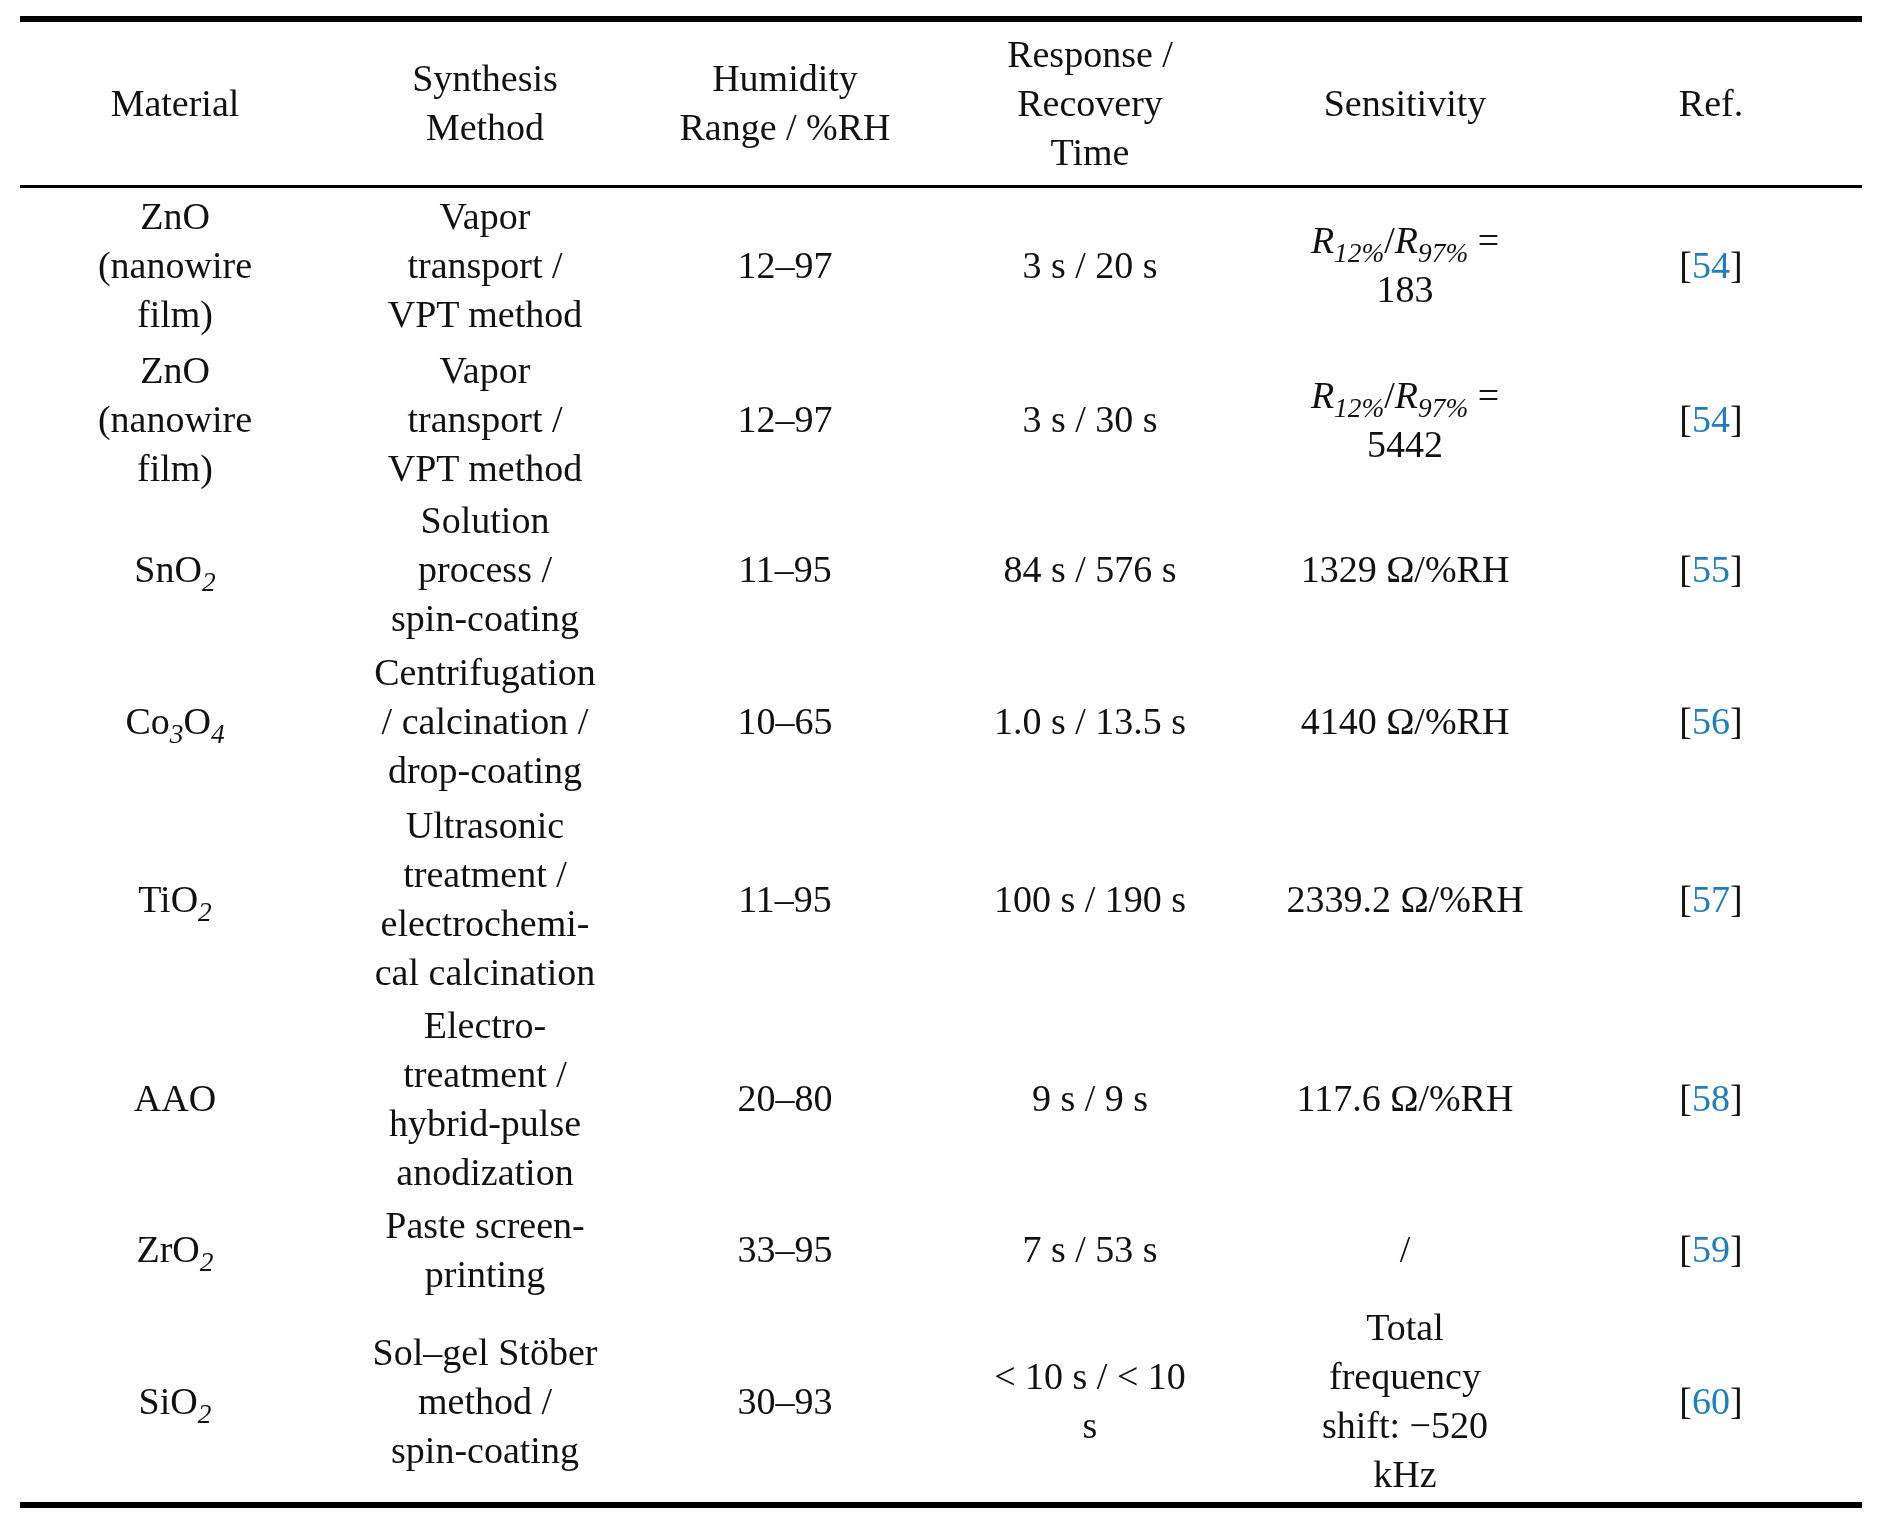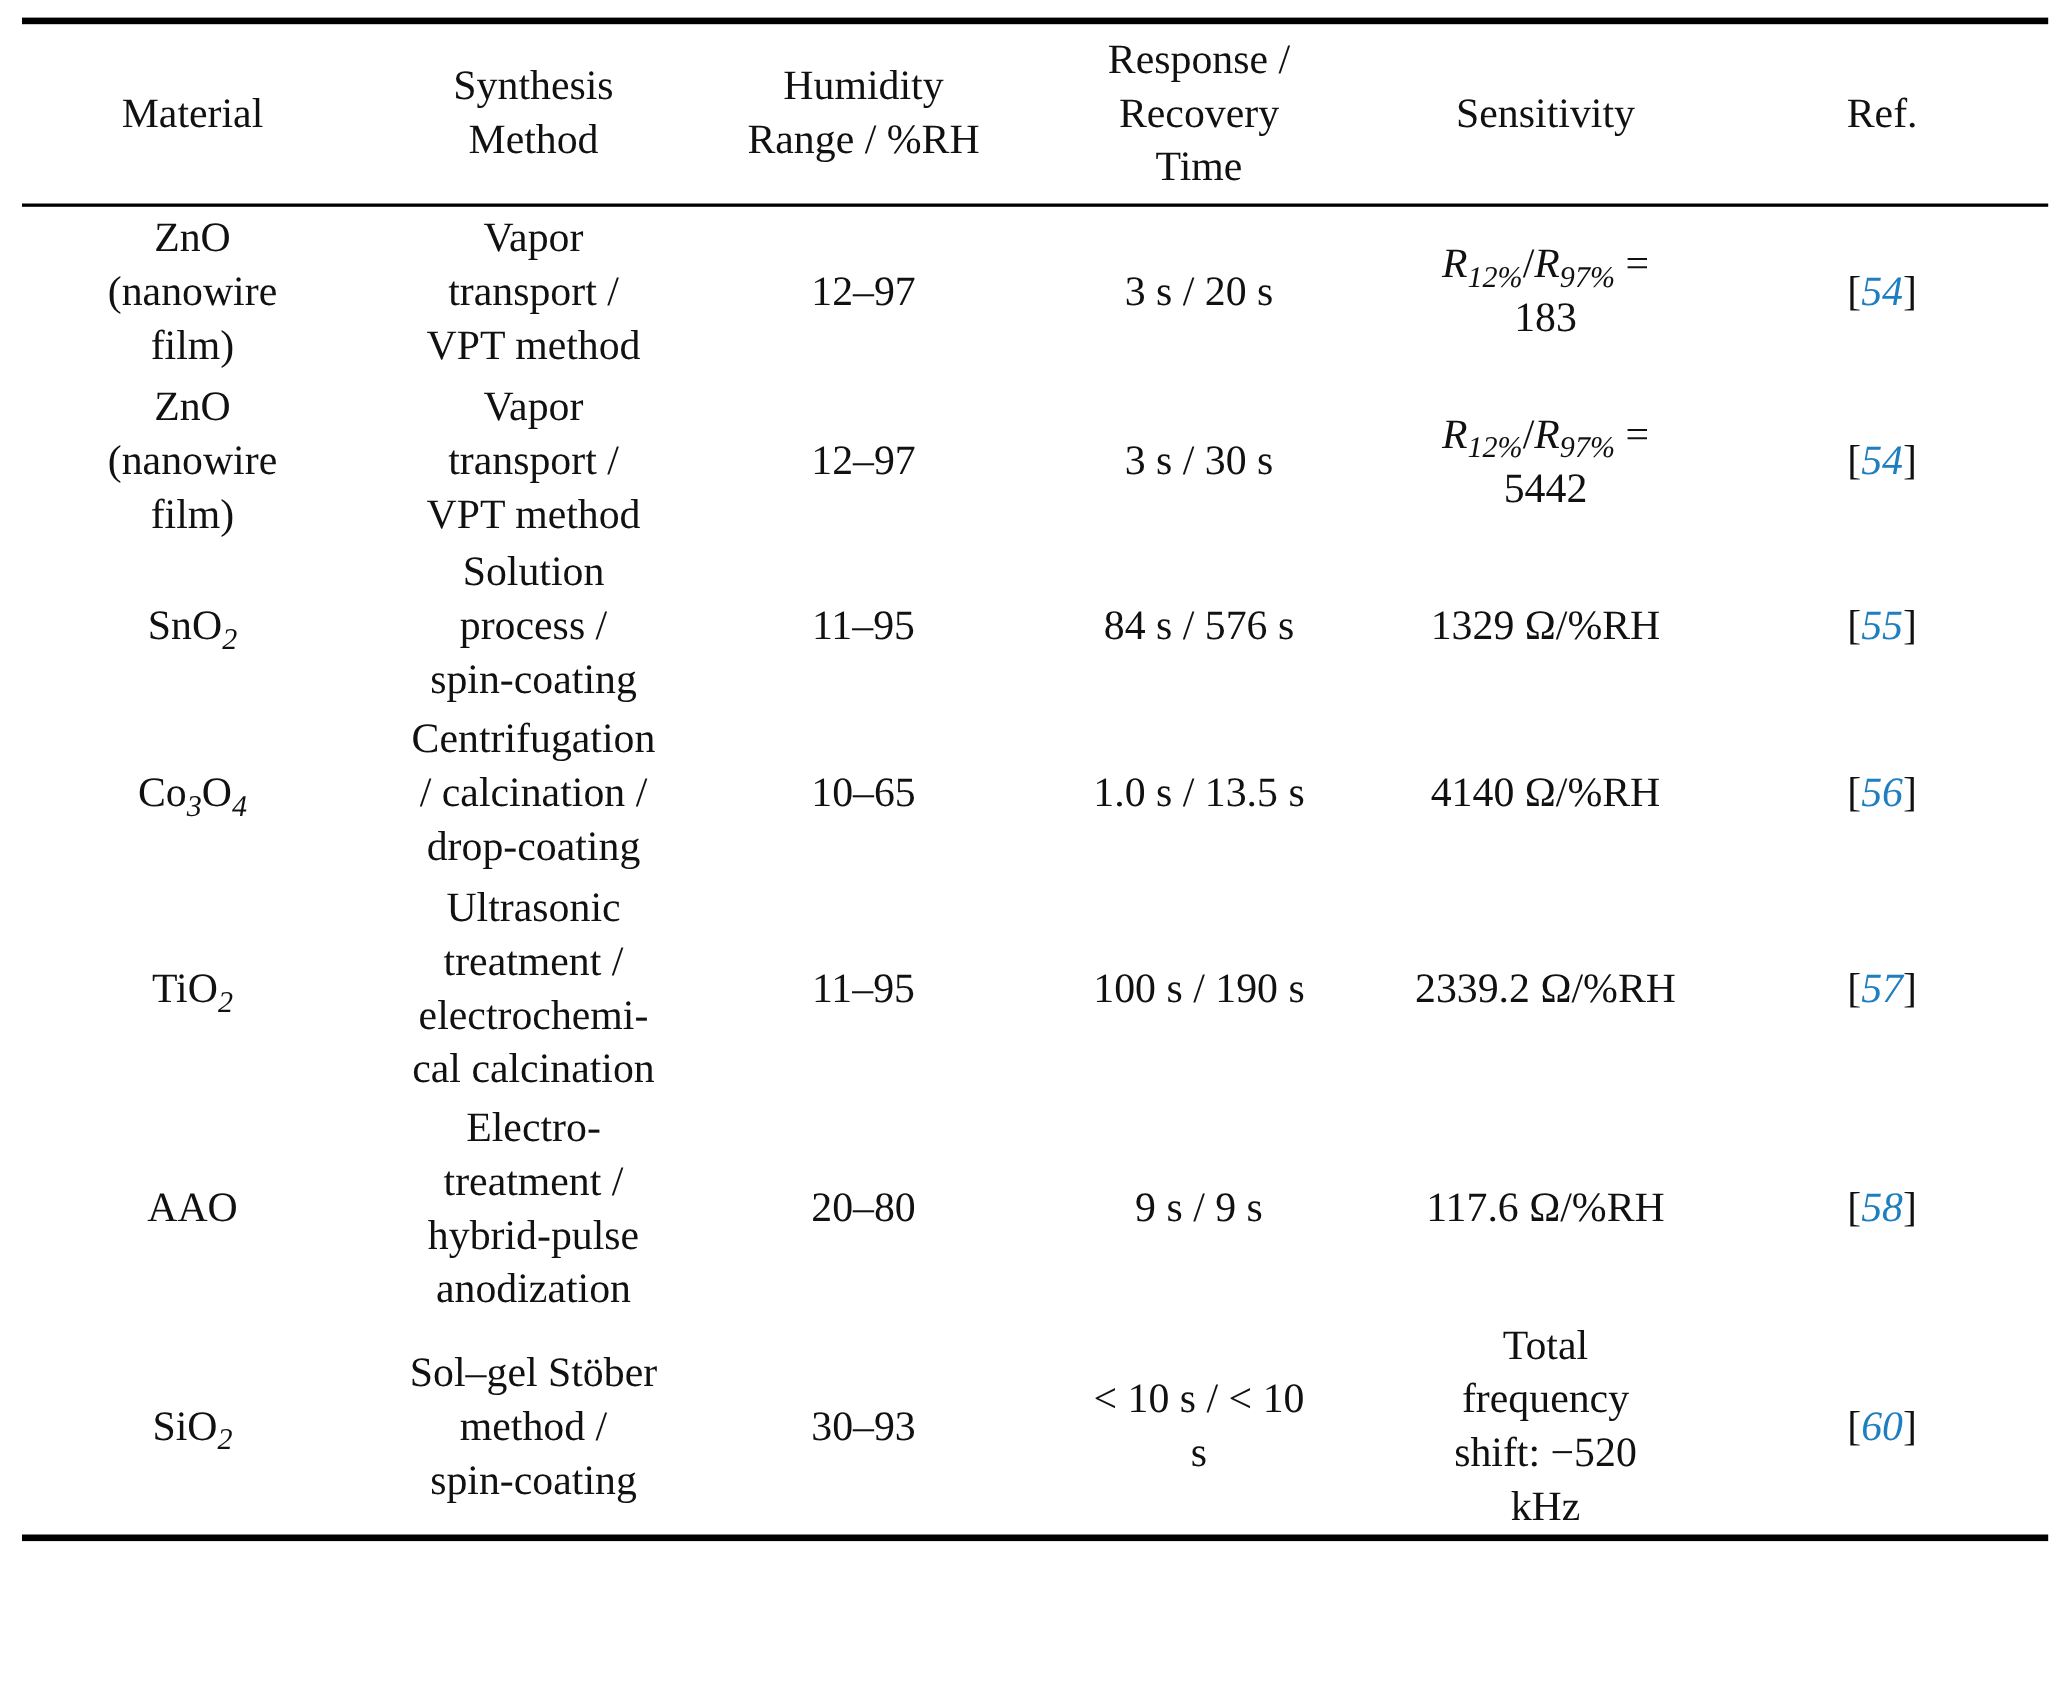--- a/index.html
+++ b/index.html
@@ -30,21 +30,21 @@
   tbody tr:nth-child(6){height:201px;}
   tbody tr:nth-child(7){height:101px;}
   tbody tr:nth-child(8){height:205px;}
   th,td{
     padding:0;text-align:center;vertical-align:middle;
     font-weight:normal;font-size:38px;
   }
   .cl{line-height:49px;white-space:nowrap;}
   sub{font-size:.72em;line-height:0;font-style:italic;}
   i.mvar{font-style:italic;font-family:"Liberation Serif","DejaVu Serif",serif;}
-  a.ref{color:var(--accent);text-decoration:none;cursor:pointer;font-style:italic;}
+  a.ref{color:var(--accent);text-decoration:none;cursor:pointer;}
 </style>
 </head>
 <body>
 
 <div class="page">
   <table>
     <colgroup>
       <col style="width:310px">
       <col style="width:310px">
       <col style="width:290px">
@@ -214,20 +214,41 @@
           </td>
           <td>
             <div class="cl">117.6 Ω/%RH</div>
           </td>
           <td>
             <div class="cl">[<a class="ref">58</a>]</div>
           </td>
         </tr>
         <tr>
           <td>
+            <div class="cl">ZrO<sub>2</sub></div>
+          </td>
+          <td>
+            <div class="cl">Paste screen-</div>
+            <div class="cl">printing</div>
+          </td>
+          <td>
+            <div class="cl">33–95</div>
+          </td>
+          <td>
+            <div class="cl">7 s / 53 s</div>
+          </td>
+          <td>
+            <div class="cl">/</div>
+          </td>
+          <td>
+            <div class="cl">[<a class="ref">59</a>]</div>
+          </td>
+        </tr>
+        <tr>
+          <td>
             <div class="cl">SiO<sub>2</sub></div>
           </td>
           <td>
             <div class="cl">Sol–gel Stöber</div>
             <div class="cl">method /</div>
             <div class="cl">spin-coating</div>
           </td>
           <td>
             <div class="cl">30–93</div>
           </td>

